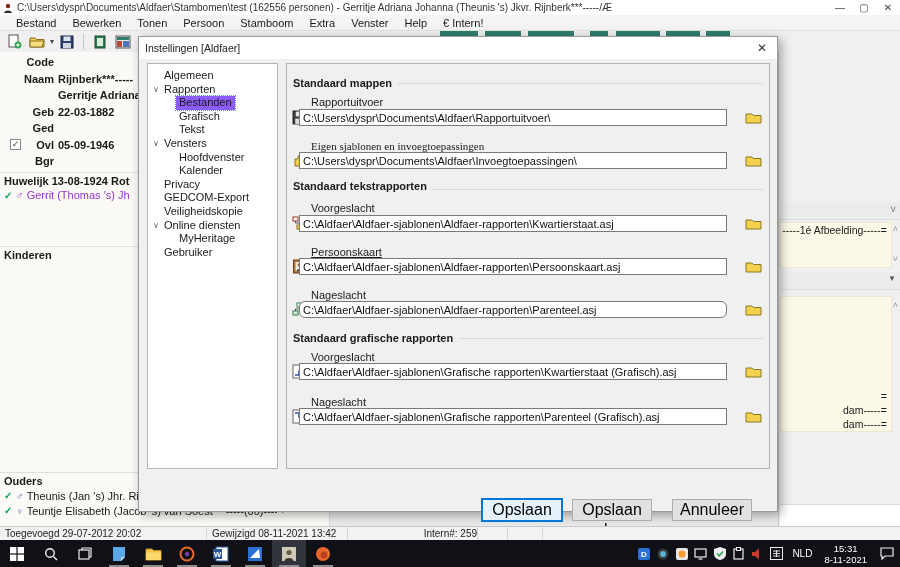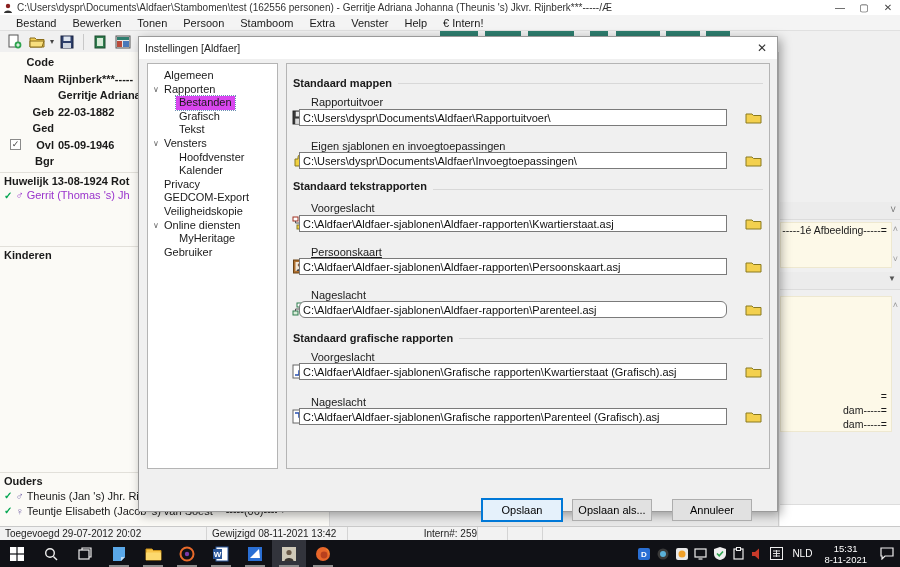--- a/index.html
+++ b/index.html
@@ -53,33 +53,33 @@
   .dlg-title { height:22px; background:#ffffff; display:flex; align-items:center; padding-left:6px; font-size:10.5px; color:#222; }
   .dlg-title .t { flex:1; }
   .dlg-close { width:30px; text-align:center; color:#333; font-size:12px; height:22px; line-height:22px; }
 
   .tree { position:absolute; left:8px; top:26px; width:131px; height:406px; background:#ffffff; border:1px solid #b4b4b4;
     padding-top:5px; overflow:hidden; }
   .titem { height:13.6px; line-height:13.6px; display:flex; align-items:center; white-space:nowrap; }
   .titem .mark { width:10px; flex:none; text-align:center; color:#666; font-size:8px; margin-left:3px;}
   .titem.l1 .mark { margin-left:18px; }
   .titem .lbl { padding:0 3px; }
-  .titem.sel .lbl { background:#d946ef; outline:1px dotted #6a8fb2; }
+  .titem.sel .lbl { background:#8b5cf6; outline:1px dotted #6a8fb2; }
 
   .content { position:absolute; left:147px; top:26px; width:484px; height:406px; background:#f0f0f0; border:1px solid #b4b4b4; }
   .ghead { position:absolute; left:6px; font-weight:bold; white-space:nowrap; background:#f0f0f0; padding-right:6px; z-index:2;}
   .gline { position:absolute; left:6px; width:470px; height:1px; background:#d8d8d8; }
   .flabel { position:absolute; left:24px; white-space:nowrap; }
   .frow-icon { position:absolute; left:5px; width:16px; height:16px; }
   .finput { position:absolute; left:12px; width:428px; height:17px; border:1px solid #7a7a7a; background:#fff;
     font-family:"Liberation Sans", sans-serif; font-size:11px; padding:0 3px; color:#111; }
   .fbrowse { position:absolute; left:458px; width:19px; height:14px; border:none; background:transparent; padding:0; cursor:pointer;}
 
   .dlg-buttons { position:absolute; left:0; bottom:12px; width:100%; }
-  .dbtn { position:absolute; height:22px; width:80px; background:#e1e1e1; border:1px solid #adadad; font-family:"Liberation Sans", sans-serif; font-size:11px; text-align:center; line-height:20px;}
+  .dbtn { position:absolute; height:22px; width:80px; background:#e1e1e1; border:1px solid #adadad; font-family:"Liberation Sans", sans-serif; font-size:16px; text-align:center; line-height:20px;}
   .dbtn.primary { border:1px solid #0078d7; outline:1px solid #0078d7; background:#e5f1fb; }
 
   
   .statusbar { position:absolute; left:0; top:526px; width:900px; height:14px; background:#f2f2f2; border-top:1px solid #c9c9c9;
     display:flex; font-size:10px; color:#222; align-items:center; }
   .sseg { border-right:1px solid #d4d4d4; height:14px; line-height:13px; padding-left:5px; flex:none; white-space:nowrap; overflow:hidden;}
 
   
   .taskbar { position:absolute; left:0; top:540px; width:900px; height:27px; background:#101116; display:flex; align-items:center; }
   .tkbtn { width:34px; height:27px; display:flex; align-items:center; justify-content:center; position:relative; }
@@ -325,21 +325,21 @@
             <rect x="3" y="8" width="8" height="5" fill="#dcdcdc"></rect>
           </svg>
       </span>
       <input class="finput" style="top: 45px;" readonly="" value="C:\Users\dyspr\Documents\Aldfaer\Rapportuitvoer\">
       <button class="fbrowse" style="top:47px;">
         <svg width="17" height="12" viewBox="0 0 17 12">
             <path d="M1 2 h6 l1.5 1.5 H16 V11 H1 Z" fill="#f3d04e" stroke="#8a7a20"></path>
           </svg>
       </button>
 
-      <div class="flabel" style="top:76px;">Eigen sjablonen en invoegtoepassingen</div>
+      <div class="flabel" style="top:76px;font-family:Liberation Serif, serif;">Eigen sjablonen en invoegtoepassingen</div>
       <span class="frow-icon" style="top:89px;">
         <svg width="15" height="15" viewBox="0 0 15 15">
             <path d="M3 6 h3 v-2 a2 2 0 0 1 4 0 v2 h3 v3 h-2 a2 2 0 0 0 0 4 h2 v0 H3 Z" fill="#f0d040" stroke="#8a7a20"></path>
           </svg>
       </span>
       <input class="finput" style="top: 88px;" readonly="" value="C:\Users\dyspr\Documents\Aldfaer\Invoegtoepassingen\">
       <button class="fbrowse" style="top:90px;">
         <svg width="17" height="12" viewBox="0 0 17 12">
             <path d="M1 2 h6 l1.5 1.5 H16 V11 H1 Z" fill="#f3d04e" stroke="#8a7a20"></path>
           </svg>

